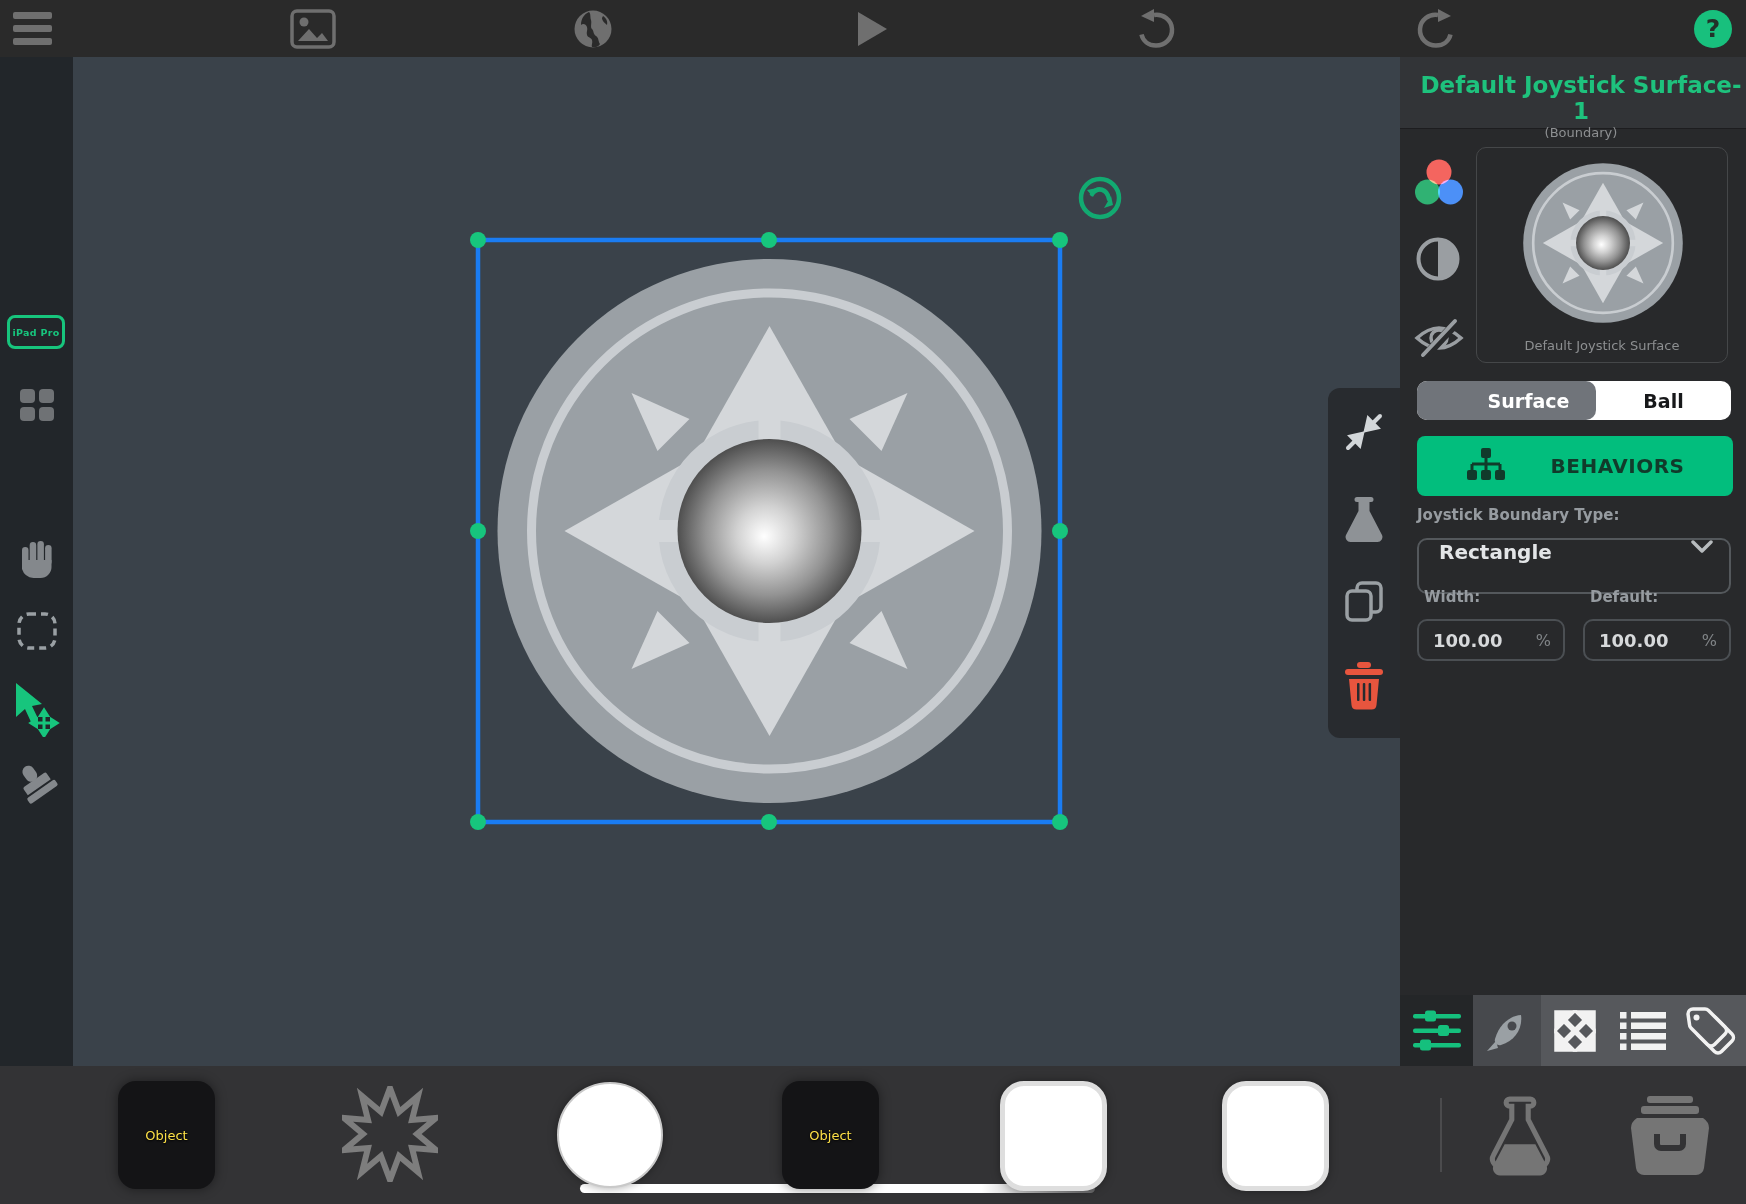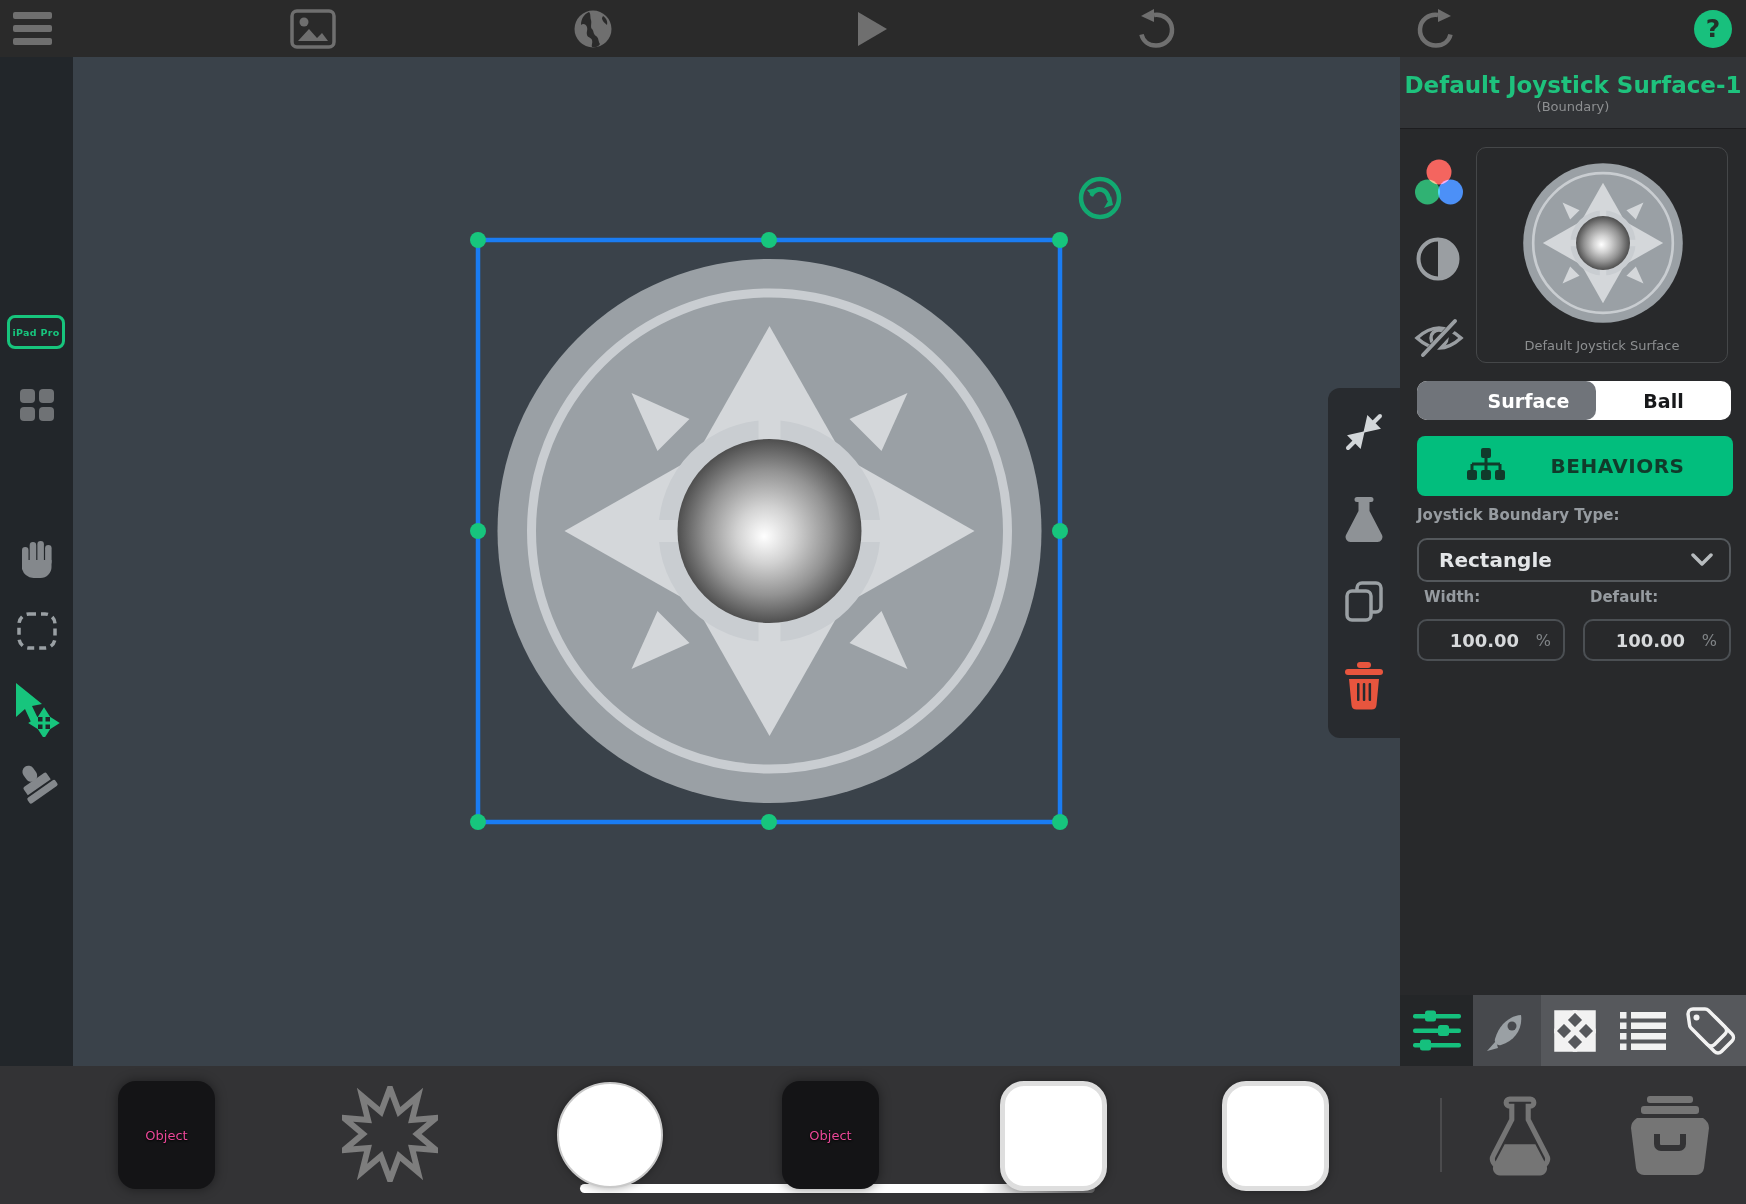--- a/index.html
+++ b/index.html
@@ -27,53 +27,53 @@
   .canvas svg{position:absolute;left:0;top:0;}
 
   
   .floatbar{position:absolute;left:1328px;top:388px;width:72px;height:350px;background:#282b2f;
     border-radius:12px 0 0 12px;}
   .fb-item{position:absolute;left:0;width:72px;display:flex;justify-content:center;cursor:pointer;}
 
   
   .panel{position:absolute;left:1400px;top:57px;width:346px;height:1009px;background:#28292b;}
   .panel-header{position:absolute;left:0;top:0;width:346px;height:72px;background:#323437;
-    border-bottom:1px solid #1d1d1f;text-align:center;}
+    border-bottom:1px solid #1d1d1f;text-align:center;padding-left:16px;}
   .panel-title{margin-top:15px;font-size:23px;font-weight:600;color:#1ec27d;}
   .panel-subtitle{margin-top:1px;font-size:13px;color:#8d8f91;}
   .insp-icon{position:absolute;cursor:pointer;}
   .preview-card{position:absolute;left:76px;top:90px;width:252px;height:216px;border:1.5px solid #454749;
     border-radius:10px;padding-left:18px;}
   .preview-card svg{position:absolute;left:38px;top:7px;}
   .preview-caption{position:absolute;left:0;bottom:9px;width:100%;text-align:center;font-size:13px;color:#8d8f91;}
   .segmented{position:absolute;left:17px;top:324px;width:314px;height:39px;background:#ffffff;border-radius:10px;display:flex;}
   .seg{flex:1;display:flex;align-items:center;justify-content:center;font-size:19px;font-weight:600;cursor:pointer;}
   .seg.sel{background:#70747a;color:#ffffff;border-radius:10px;padding-left:44px;}
   .seg.unsel{color:#17181a;}
   .behaviors-btn{position:absolute;left:17px;top:379px;width:316px;height:60px;background:#02be7d;border-radius:8px;
     display:flex;align-items:center;justify-content:center;gap:16px;cursor:pointer;}
   .behaviors-btn span{font-size:20px;font-weight:700;color:#113b2b;letter-spacing:.5px;margin-left:29px;}
   .form-label{position:absolute;font-size:15px;font-weight:600;color:#969ba0;}
-  .dropdown{position:absolute;left:17px;top:481px;width:314px;height:44px;border:2px solid #54585c;border-radius:10px;
-    display:flex;align-items:center;cursor:pointer;}
+  .dropdown{position:absolute;left:17px;top:481px;width:314px;height:56px;border:2px solid #54585c;border-radius:10px;
+    display:flex;align-items:flex-start;cursor:pointer;}
   .dropdown span{margin-left:20px;font-size:20px;font-weight:600;color:#e3e5e7;flex:1;}
   .dropdown svg{margin-right:16px;}
   .numfield{position:absolute;top:562px;width:148px;height:42px;border:2px solid #4b4f53;border-radius:10px;
-    display:flex;align-items:center;cursor:text;text-align:center;}
+    display:flex;align-items:center;cursor:text;}
   .numfield .val{margin-left:14px;font-size:18px;font-weight:600;color:#d7d9db;flex:1;}
   .numfield .unit{margin-right:12px;font-size:16px;color:#808487;}
   .panel-tabbar{position:absolute;left:0;top:938px;width:346px;height:71px;display:flex;}
   .ptab{height:71px;display:flex;align-items:center;justify-content:center;cursor:pointer;}
 
   
   .bottombar{position:absolute;left:0;top:1066px;width:1746px;height:138px;background:#333335;}
   .bb-item{position:absolute;cursor:pointer;}
   .obj-thumb{width:97px;height:108px;background:#141416;border-radius:18px;display:flex;align-items:center;
     justify-content:center;box-shadow:0 0 12px rgba(0,0,0,.45);}
-  .obj-thumb span{font-size:13px;color:#ec4899;text-shadow:0 1px 2px #000;}
+  .obj-thumb span{font-size:13px;color:#fde047;text-shadow:0 1px 2px #000;}
   .circle-thumb{width:106px;height:106px;border-radius:50%;background:#ffffff;border:2px solid #c9c9c9;
     box-shadow:0 0 10px rgba(0,0,0,.35);}
   .sq-thumb{width:107px;height:110px;background:#ffffff;border:5px solid #dedede;border-radius:24px;
     box-shadow:0 0 10px rgba(0,0,0,.35);}
   .scroll-line{position:absolute;left:580px;top:118px;width:515px;height:9px;border-radius:5px;
     background:linear-gradient(to right,#ffffff 78%,rgba(255,255,255,.25));}
   .bb-divider{position:absolute;left:1440px;top:32px;width:2px;height:74px;background:#4b4b4d;}
 </style>
 </head>
 <body>

